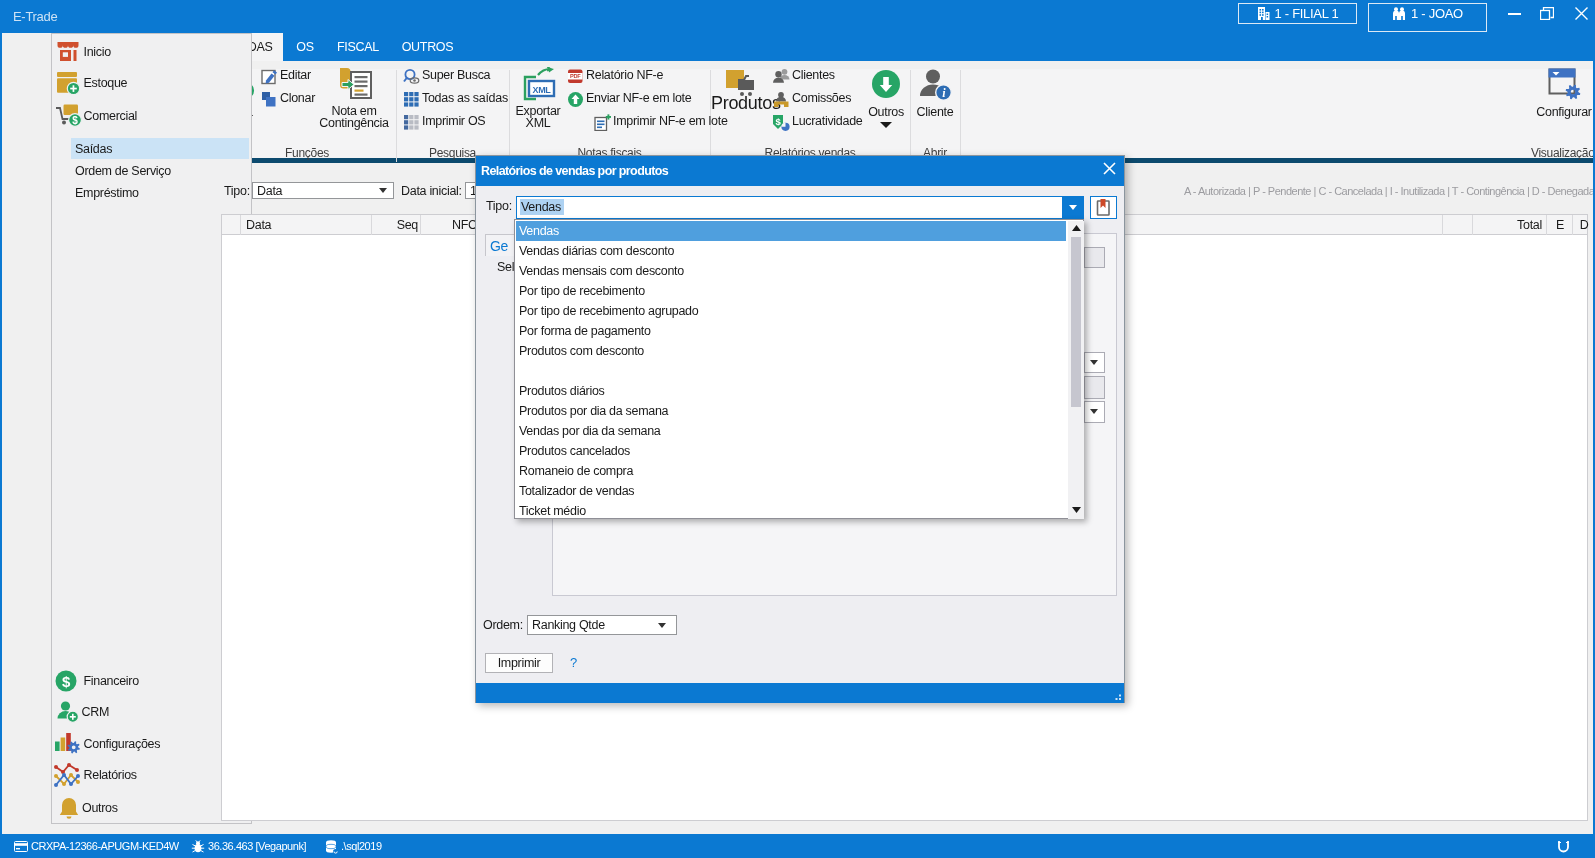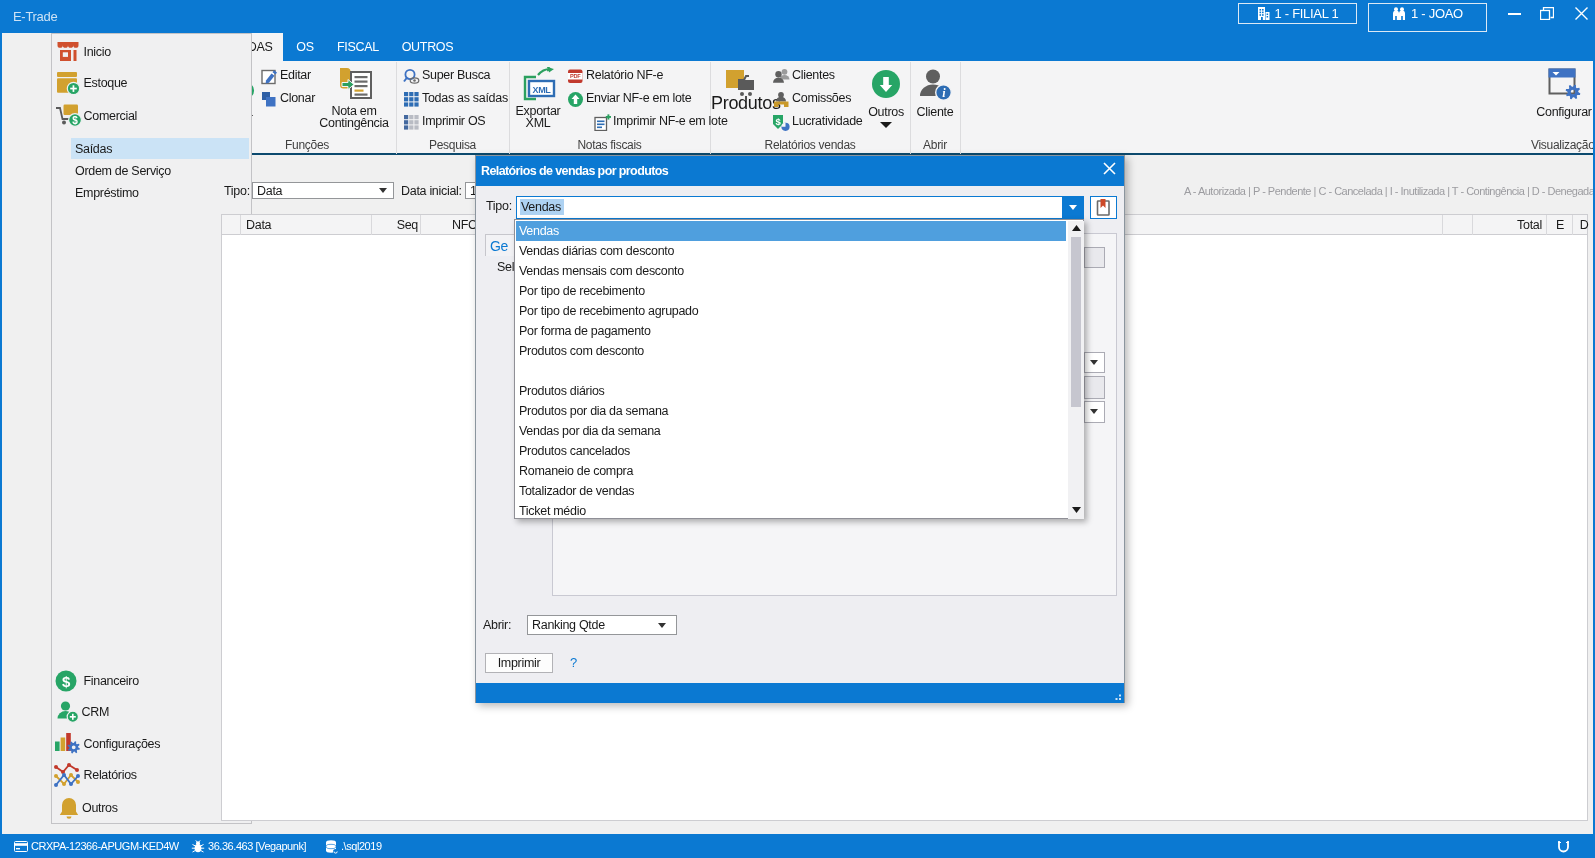--- a/index.html
+++ b/index.html
@@ -7,21 +7,21 @@
 body { font-family:"Liberation Sans",sans-serif; font-size:12.5px; color:#1a1a1a; letter-spacing:-0.3px; }
 #win { position:absolute; left:0; top:0; width:1595px; height:858px; background:#f0f0f0; overflow:hidden; }
 .abs { position:absolute; }
 
 #titlebar { left:0; top:0; width:1595px; height:33px; background:#0b79d2; }
 
 #tabrow { left:210px; top:33px; width:1383px; height:28px; background:#0b79d2; }
 .tab { position:absolute; top:33px; height:28px; line-height:28px; color:#fff; font-size:12.5px; text-align:center; }
 .tab.sel { background:#f4f4f5; color:#1a1a1a; }
 
-#ribbon { left:212px; top:61px; width:1381px; height:94px; background:#f4f4f5; border-bottom:2px solid #0c4a6e; }
+#ribbon { left:212px; top:69px; width:1381px; height:94px; background:#f4f4f5; border-bottom:5px solid #0c4a6e; }
 .gsep { position:absolute; top:1px; width:1px; height:92px; background:#dcdcde; }
 .glabel { position:absolute; top:77px; height:14px; font-size:12px; color:#3f3f3f; text-align:center; }
 .smallbtn { position:absolute; height:17px; font-size:12.5px; color:#1a1a1a; white-space:nowrap; }
 .smallbtn svg { vertical-align:middle; margin-right:2px; }
 
 #sidebar { left:11px; top:33px; width:201px; height:791px; background:#f0f0f1; border:1px solid #c3c3c6;margin-left:40px; }
 .subitem { position:absolute; left:20px; width:179px; height:22px; line-height:22px; font-size:12.5px; padding-left:4px; }
 
 #legend { color:#9c9ca0; font-size:11px; letter-spacing:-0.5px; white-space:nowrap; }
 .cbox { position:absolute; background:#fff; border:1px solid #949699; }
@@ -450,21 +450,21 @@
       <div class="abs" style="left:553px;top:1px;width:16px;height:298px;background:#f1f1f3;"></div>
       <div class="abs" style="left:556px;top:17px;width:10px;height:170px;background:#c6c6cf;"></div>
       <svg class="abs" style="left:556.5px;top:5px;" width="9" height="6">
             <path d="M4.5 0 L9 6 L0 6 z" fill="#1a1a1a"></path>
           </svg>
       <svg class="abs" style="left:556.5px;top:287px;" width="9" height="6">
             <path d="M0 0 L9 0 L4.5 6 z" fill="#1a1a1a"></path>
           </svg>
     </div>
 
-    <div class="abs" style="left:7px;top:461px;font-size:12.5px;">Abrir:</div>
+    <div class="abs" style="left:7px;top:461px;font-size:12.5px;">Ordem:</div>
     <div class="abs" style="left:51px;top:458px;width:150px;height:20px;background:#fff;border:1px solid #949699;"></div>
     <div class="abs" style="left:56px;top:461px;font-size:12.5px;">Ranking Qtde</div>
     <div class="carrow" style="left:182px;top:466px;"></div>
 
     <div class="abs" style="left:9px;top:496px;width:68px;height:20px;background:#fdfdfd;border:1px solid #b2b2b6;text-align:center;line-height:18px;font-size:12.5px;">Imprimir</div>
     <div class="abs" style="left:94px;top:498px;color:#0b79d2;font-size:13px;">?</div>
 
     <div class="abs" style="left:0;top:526px;width:648px;height:20px;background:#0b79d2;">
       <svg class="abs" style="right:2px;top:8px;" width="10" height="10" viewBox="0 0 10 10">
         <g fill="#cfe3f5">

